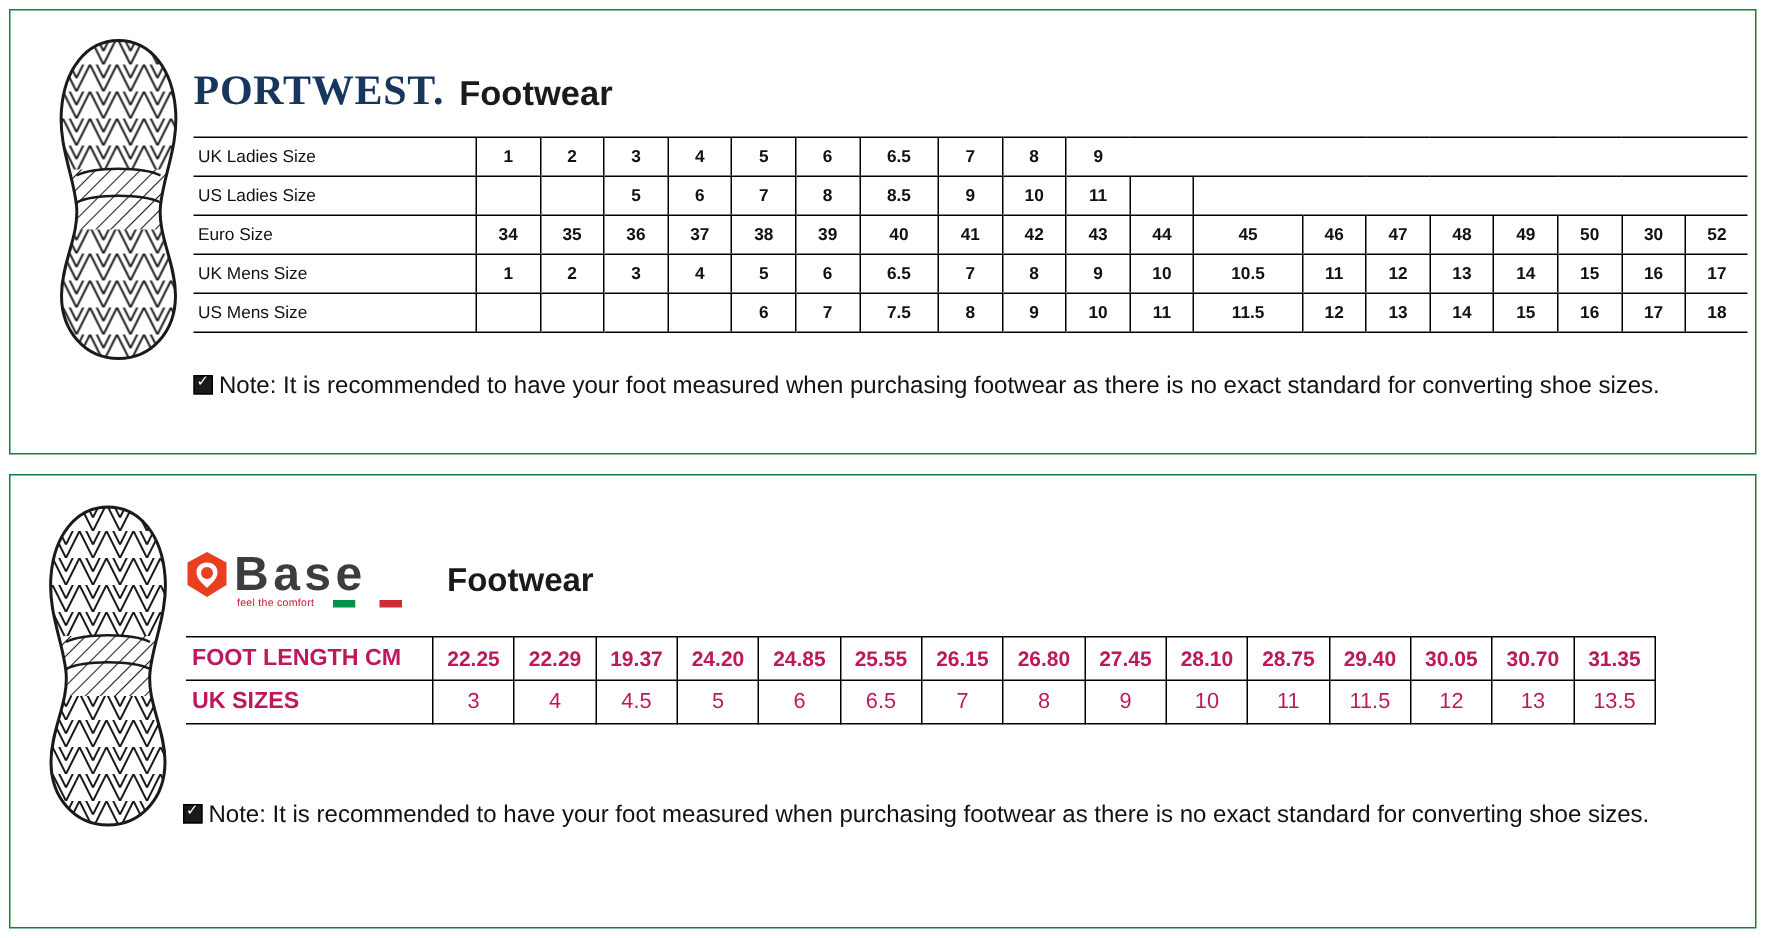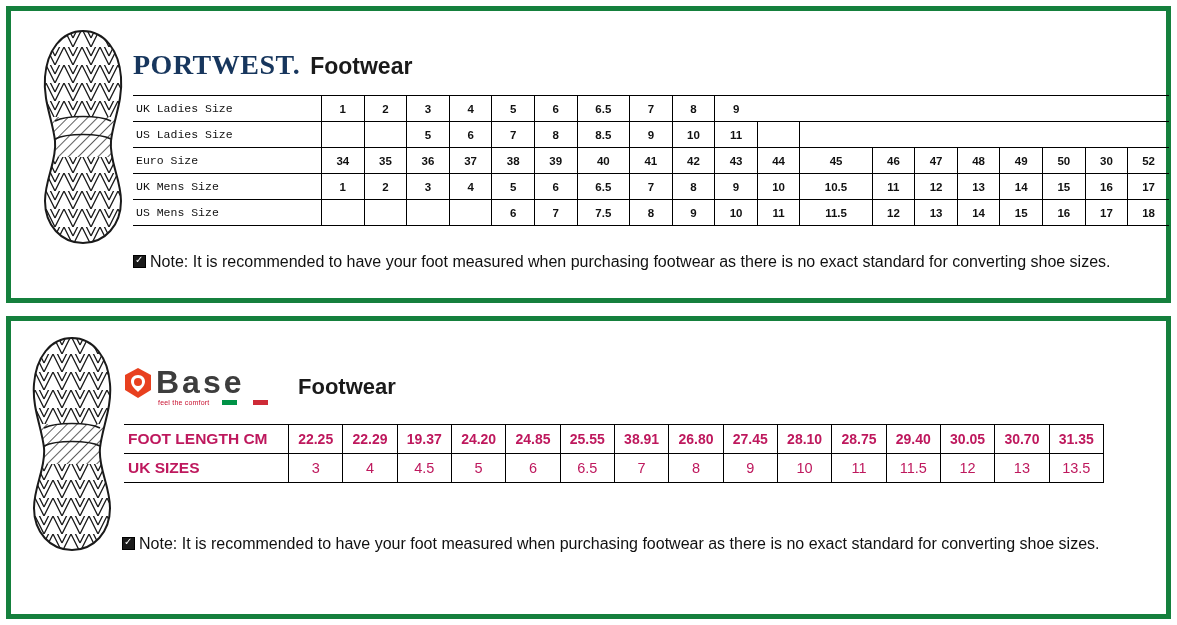--- a/index.html
+++ b/index.html
@@ -12,21 +12,21 @@
     width: 1177px;
     height: 625px;
     position: relative;
     background: #ffffff;
     box-sizing: border-box;
   }
   .panel {
     position: absolute;
     left: 6px;
     width: 1165px;
-    border: 5px solid #15803d;
+    border: 1px solid #15803d;
     background: #ffffff;
     box-sizing: border-box;
   }
   .panel-portwest { top: 6px; height: 297px; }
   .panel-base { top: 316px; height: 303px; }
 
   .sole {
     position: absolute;
     left: 26px;
     width: 92px;
@@ -79,21 +79,20 @@
     font-weight: bold;
     padding: 0;
   }
   table.pw td.label {
     text-align: left;
     padding-left: 3px;
     font-weight: normal;
     border-left: none;
     width: 185px;
     font-size: 11.5px;
-    font-family: Liberation Mono, monospace;
   }
   table.pw td.noline { border-left: none; }
 
   
   .note {
     position: absolute;
     font-size: 16px;
     color: #111;
     white-space: nowrap;
   }
@@ -405,21 +404,21 @@
   <table class="bs">
     <tbody>
       <tr>
         <td class="label">FOOT LENGTH CM</td>
         <td>22.25</td>
         <td>22.29</td>
         <td>19.37</td>
         <td>24.20</td>
         <td>24.85</td>
         <td>25.55</td>
-        <td>38.91</td>
+        <td>26.15</td>
         <td>26.80</td>
         <td>27.45</td>
         <td>28.10</td>
         <td>28.75</td>
         <td>29.40</td>
         <td>30.05</td>
         <td>30.70</td>
         <td>31.35</td>
       </tr>
       <tr>

